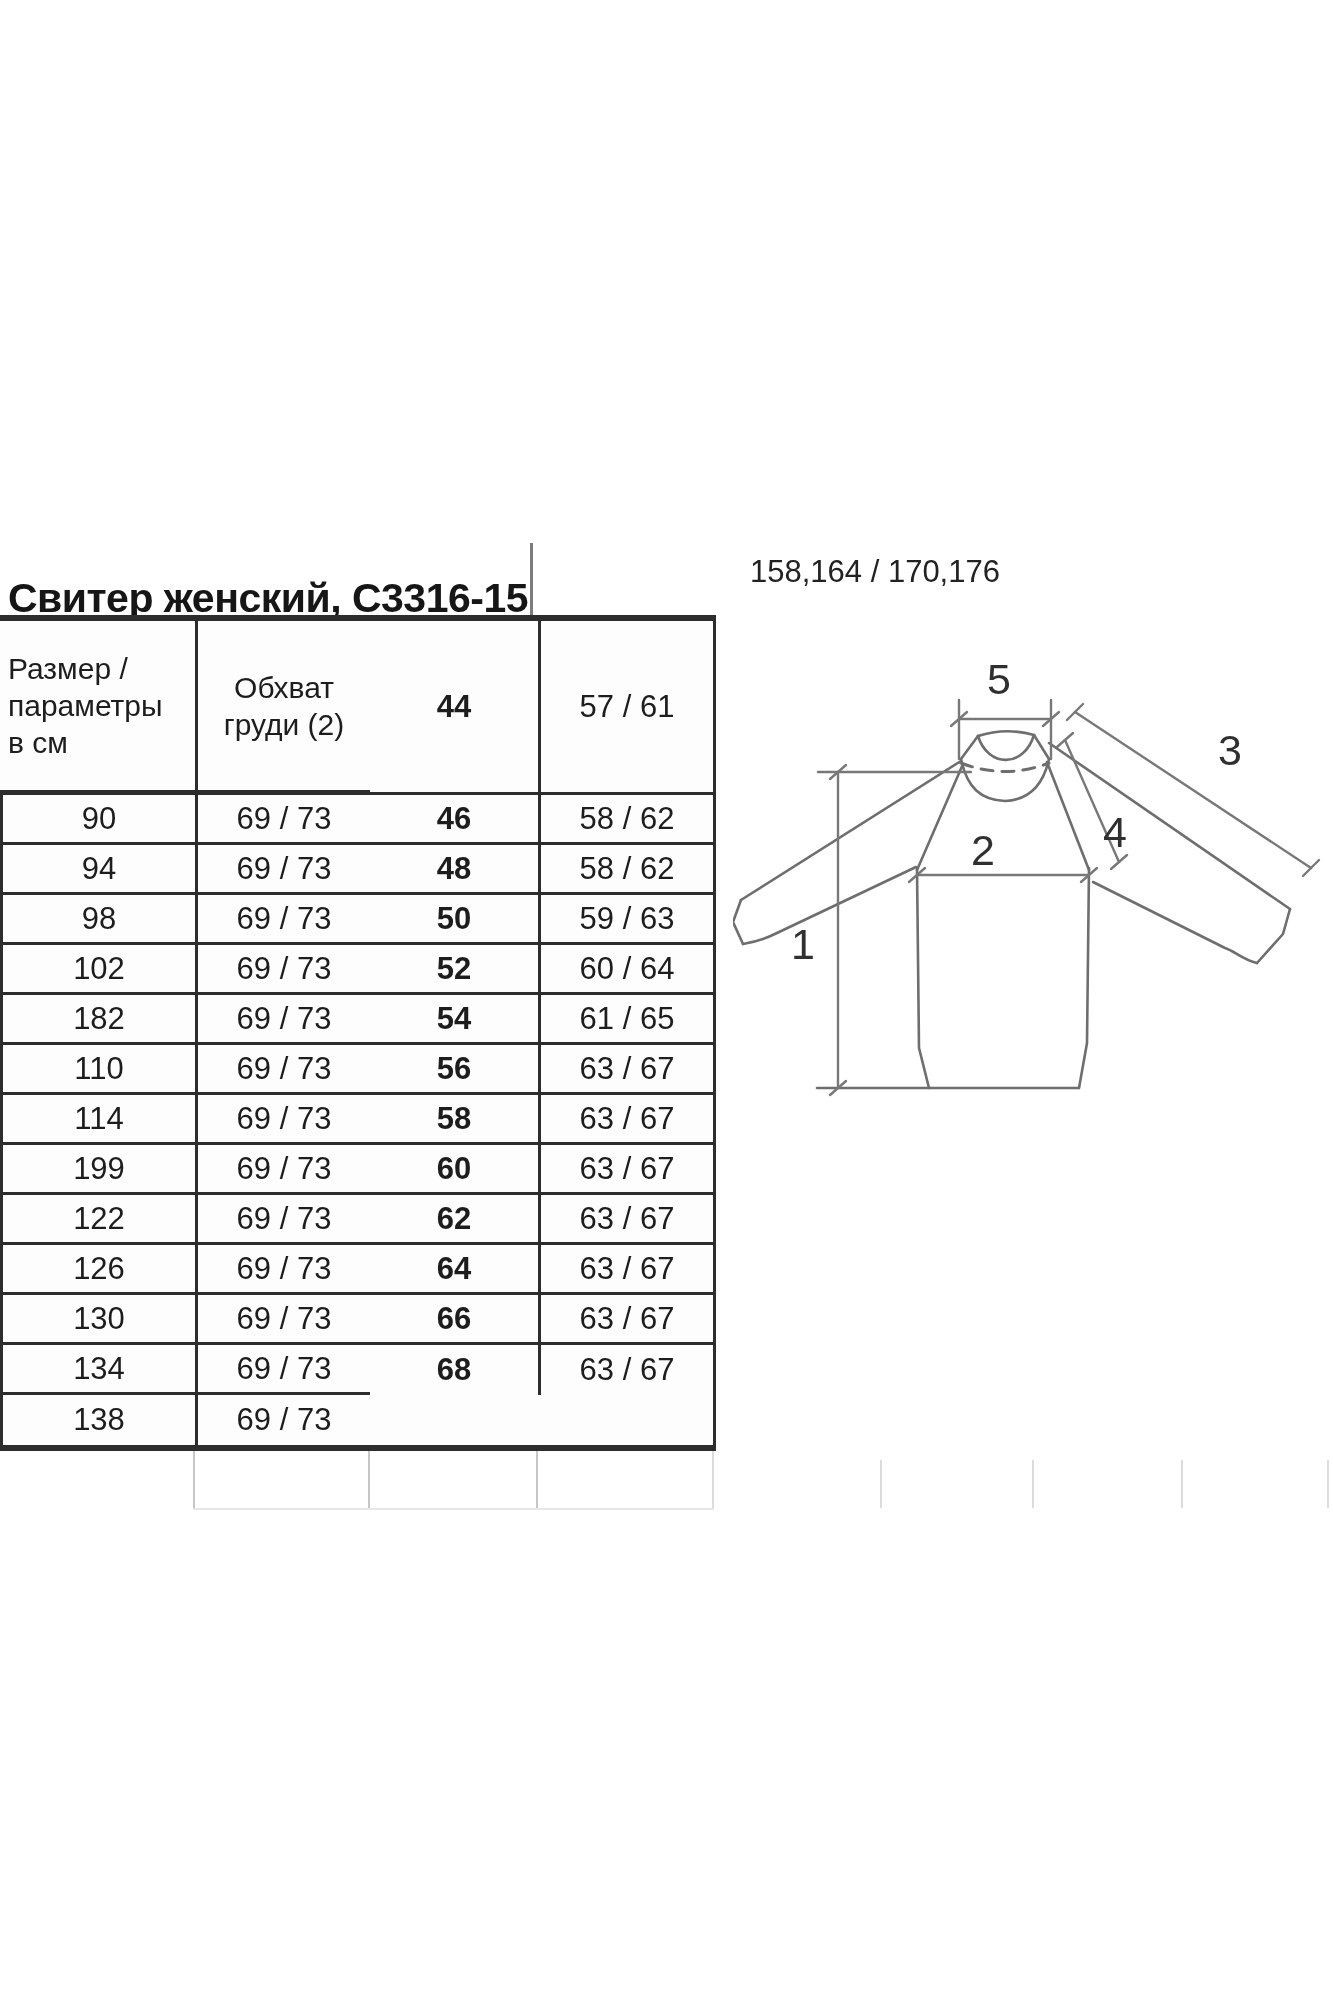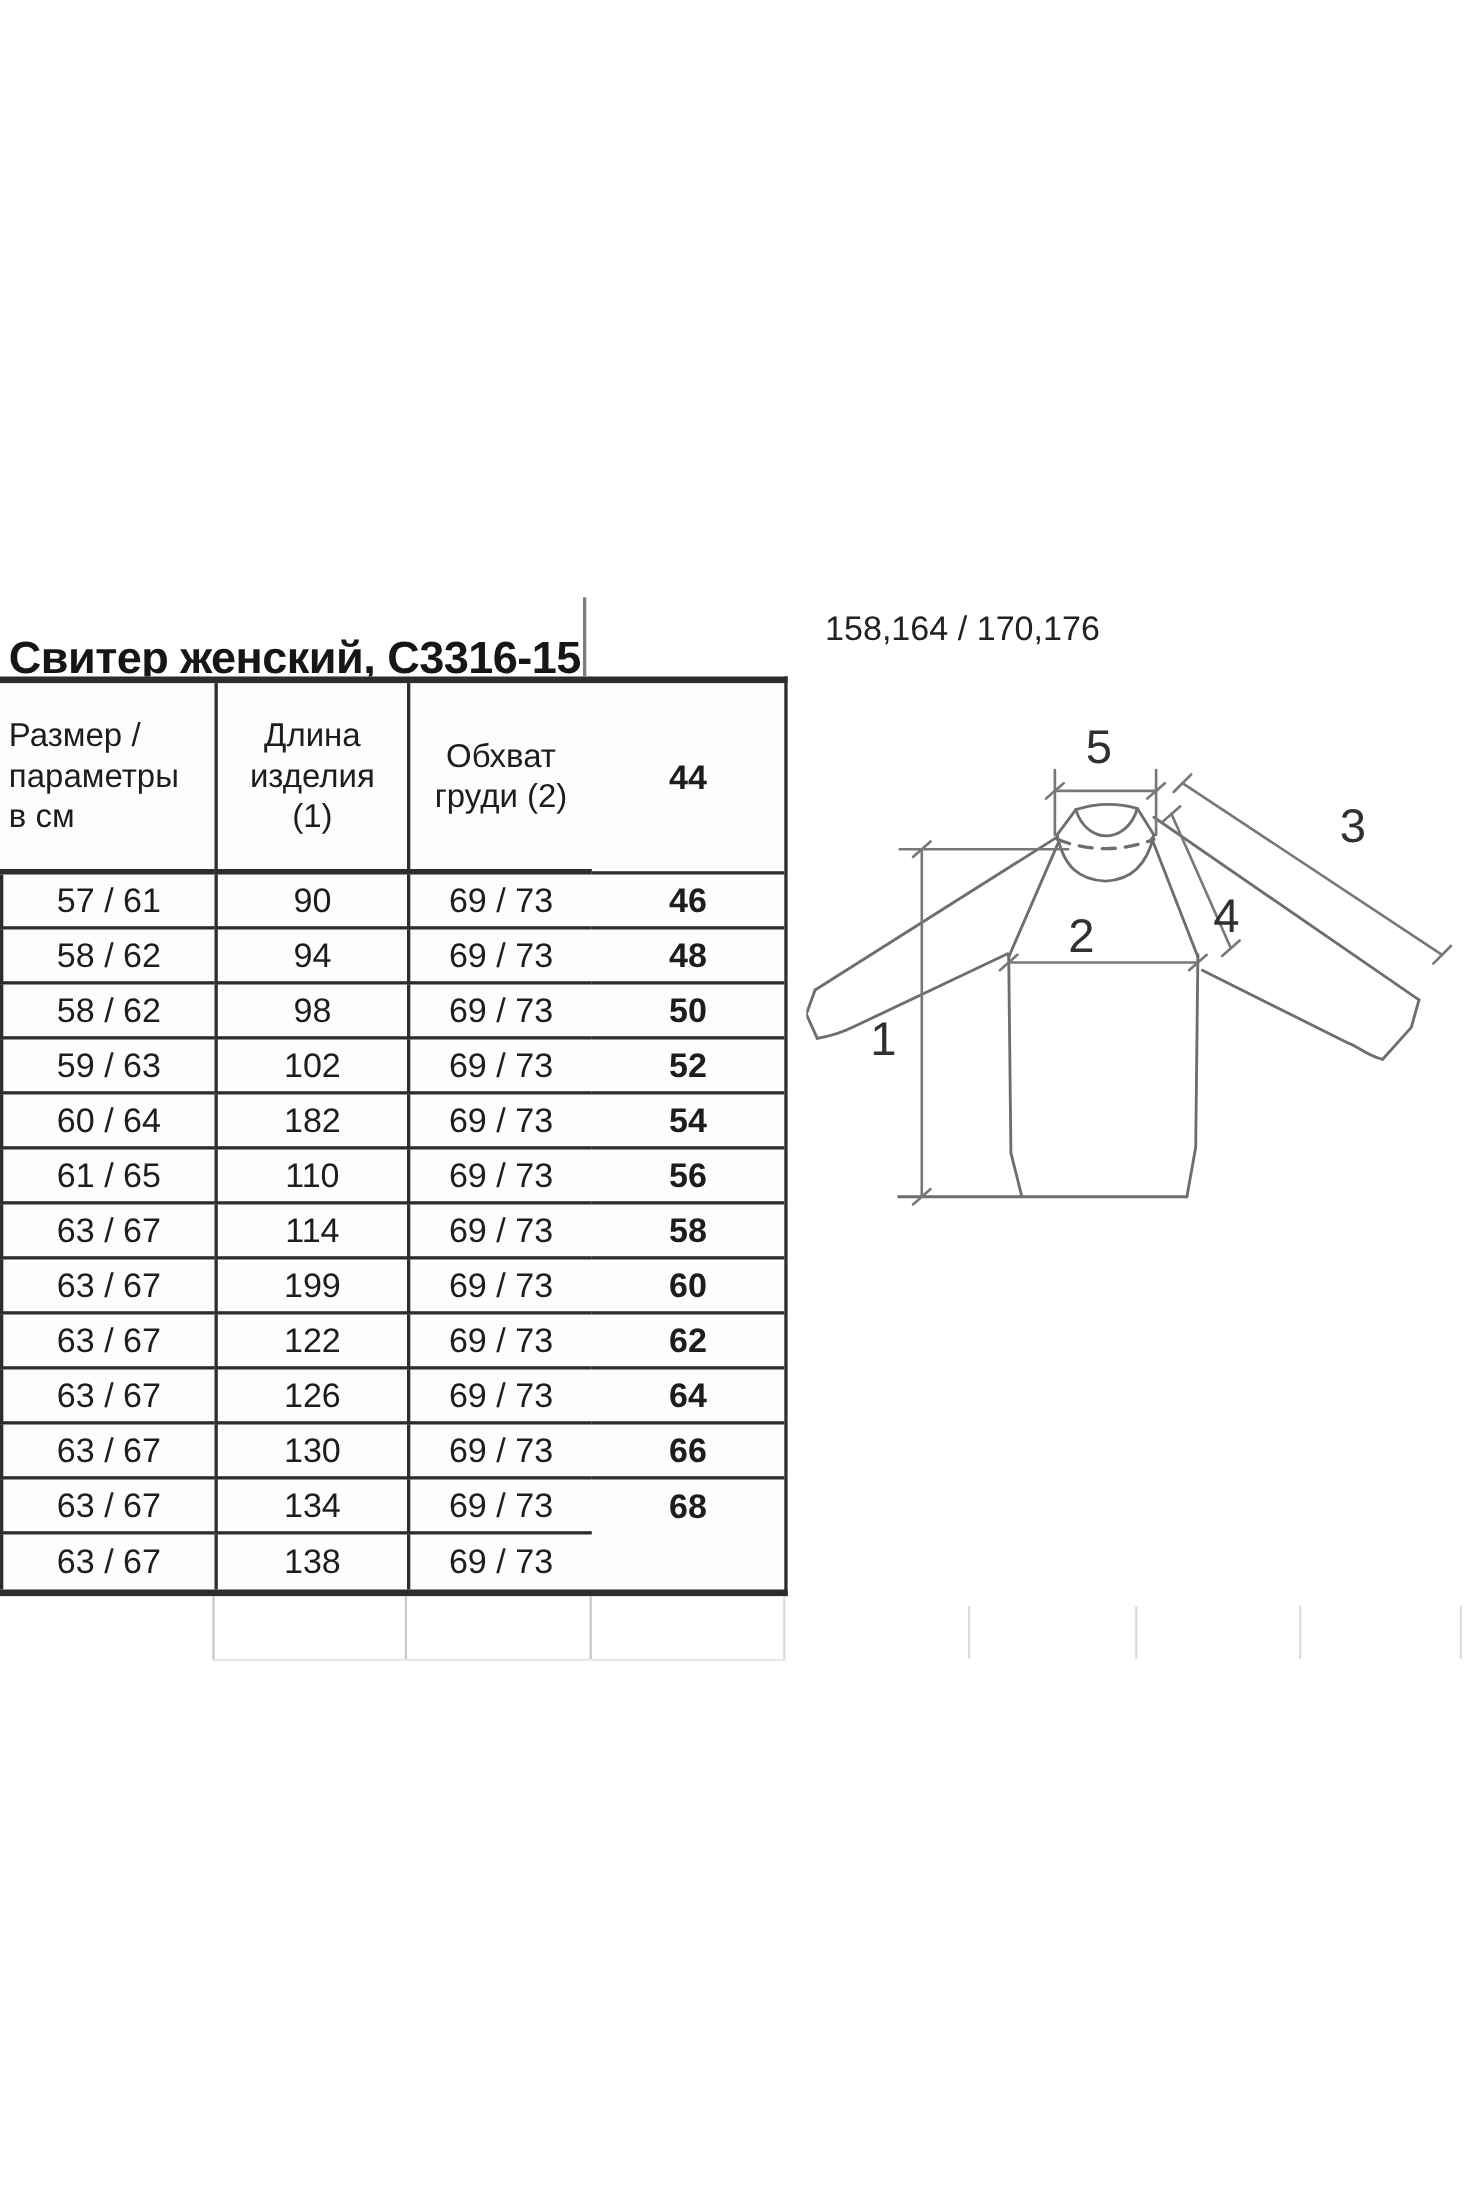--- a/index.html
+++ b/index.html
@@ -87,21 +87,20 @@
 <body>
 
 <div class="canvas">
 
   <div class="title">Свитер женский, С3316-15</div>
   <div class="title-divider"></div>
   <div class="size-note">158,164 / 170,176</div>
 
   <div class="size-table">
     <div class="cell th c0">Размер / параметры в см</div>
-    <div class="cell th c1">Длина изделия (1)</div>
     <div class="cell th c2">Обхват груди (2)</div>
 
     <div class="cell c0 b">44</div>
     <div class="cell c1">57 / 61</div>
     <div class="cell c2">90</div>
     <div class="cell c3">69 / 73</div>
 
     <div class="cell c0 b">46</div>
     <div class="cell c1">58 / 62</div>
     <div class="cell c2">94</div>

